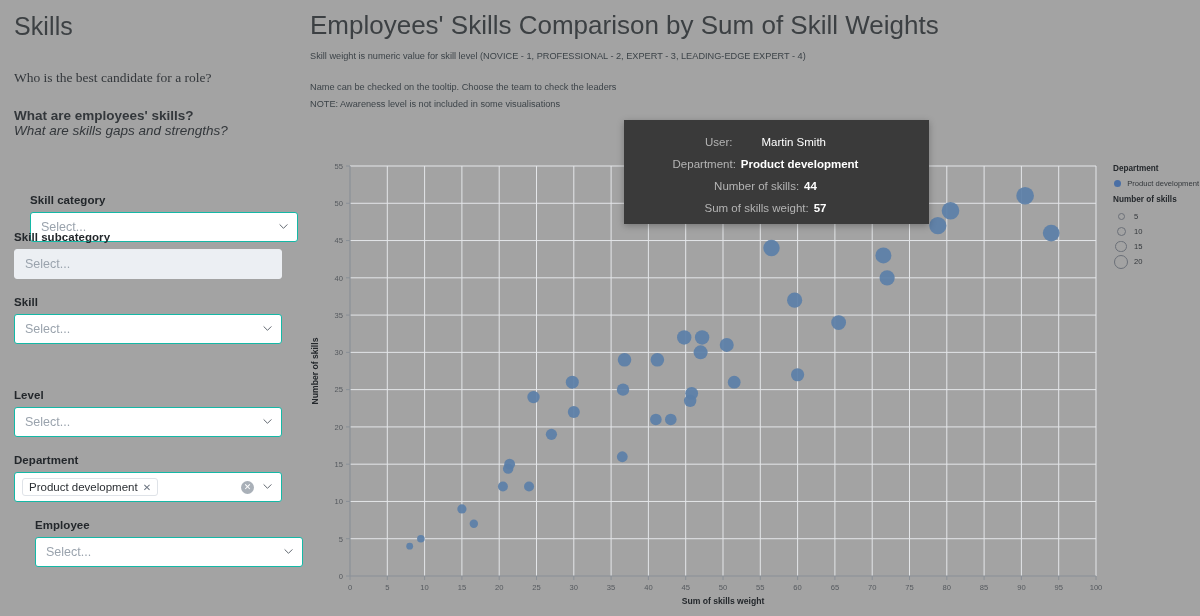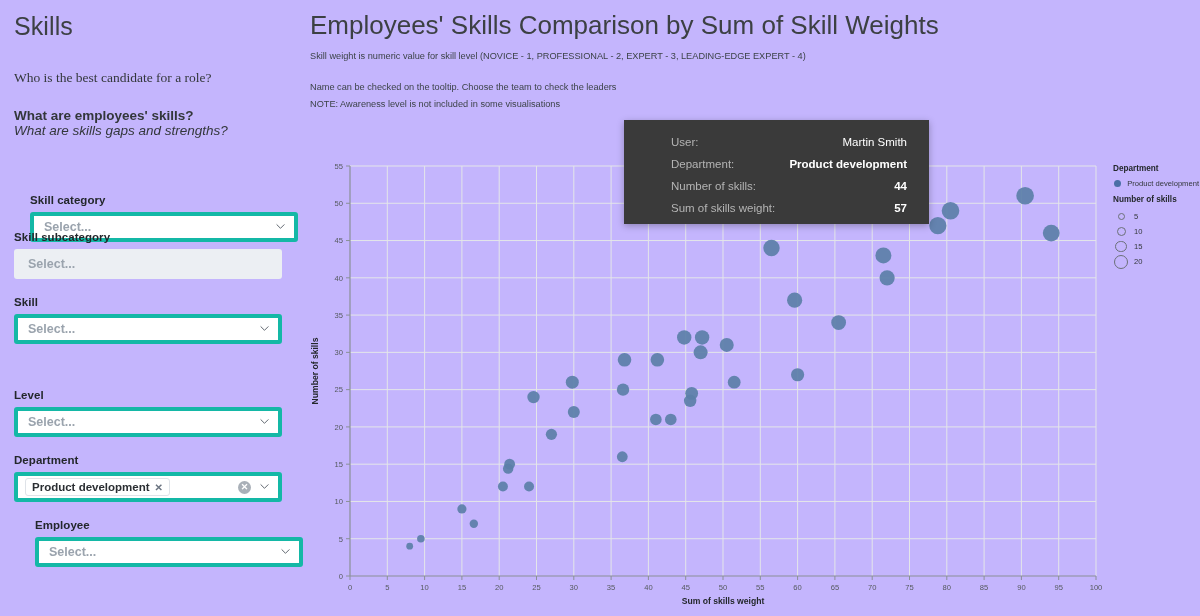--- a/index.html
+++ b/index.html
@@ -8,21 +8,21 @@
     margin: 0; padding: 0;
     width: 1200px; height: 616px;
     background: #ffffff;
     font-family: "Liberation Sans", sans-serif;
     color: #2b2f33;
     overflow: hidden;
   }
   #app {
     position: relative;
     width: 1200px; height: 616px;
-    background: #c4b5fd;
+    background: #a3a3a3;
   }
 
   
   #sidebar {
     position: absolute;
     left: 0; top: 0;
     width: 305px; height: 616px;
     padding: 0;
   }
   #page-title {
@@ -48,27 +48,26 @@
   .filter-label {
     font-size: 11.5px;
     font-weight: bold;
     color: #23272b;
     margin-bottom: 6px;
     letter-spacing: .05px;
   }
   .select-box {
     position: relative;
     height: 30px;
-    border: 4px solid #14b8a6;
+    border: 1px solid #14b8a6;
     border-radius: 3px;
     background: #ffffff;
     display: flex;
     align-items: center;
     padding: 0 26px 0 10px;
-    font-weight: bold;
   }
   .select-box.disabled {
     background: #eceff3;
     border-color: #eceff3;
   }
   .select-placeholder {
     font-size: 12.5px;
     color: #9aa3ad;
     line-height: 1;
   }
@@ -157,26 +156,25 @@
   #tooltip {
     position: absolute;
     left: 624px; top: 120px;
     width: 305px; height: 104px;
     background: #3a3a3a;
     box-shadow: 0 2px 7px rgba(0,0,0,.28);
     padding: 11px 22px 0 0;
   }
   .tt-row {
     display: flex;
-    justify-content: space-between;
+    justify-content: center;
     align-items: baseline;
     gap: 5px;
     height: 22px;
     line-height: 22px;
-    padding-left: 47px;
   }
   .tt-key { font-size: 11.5px; color: #b4b4b4; }
   .tt-val { font-size: 11.5px; color: #ffffff; font-weight: bold; }
   .tt-val.plain { font-weight: normal; margin-left: 24px; }
 
   
   #legend {
     position: absolute;
     left: 1113px; top: 164px;
     width: 86px;

